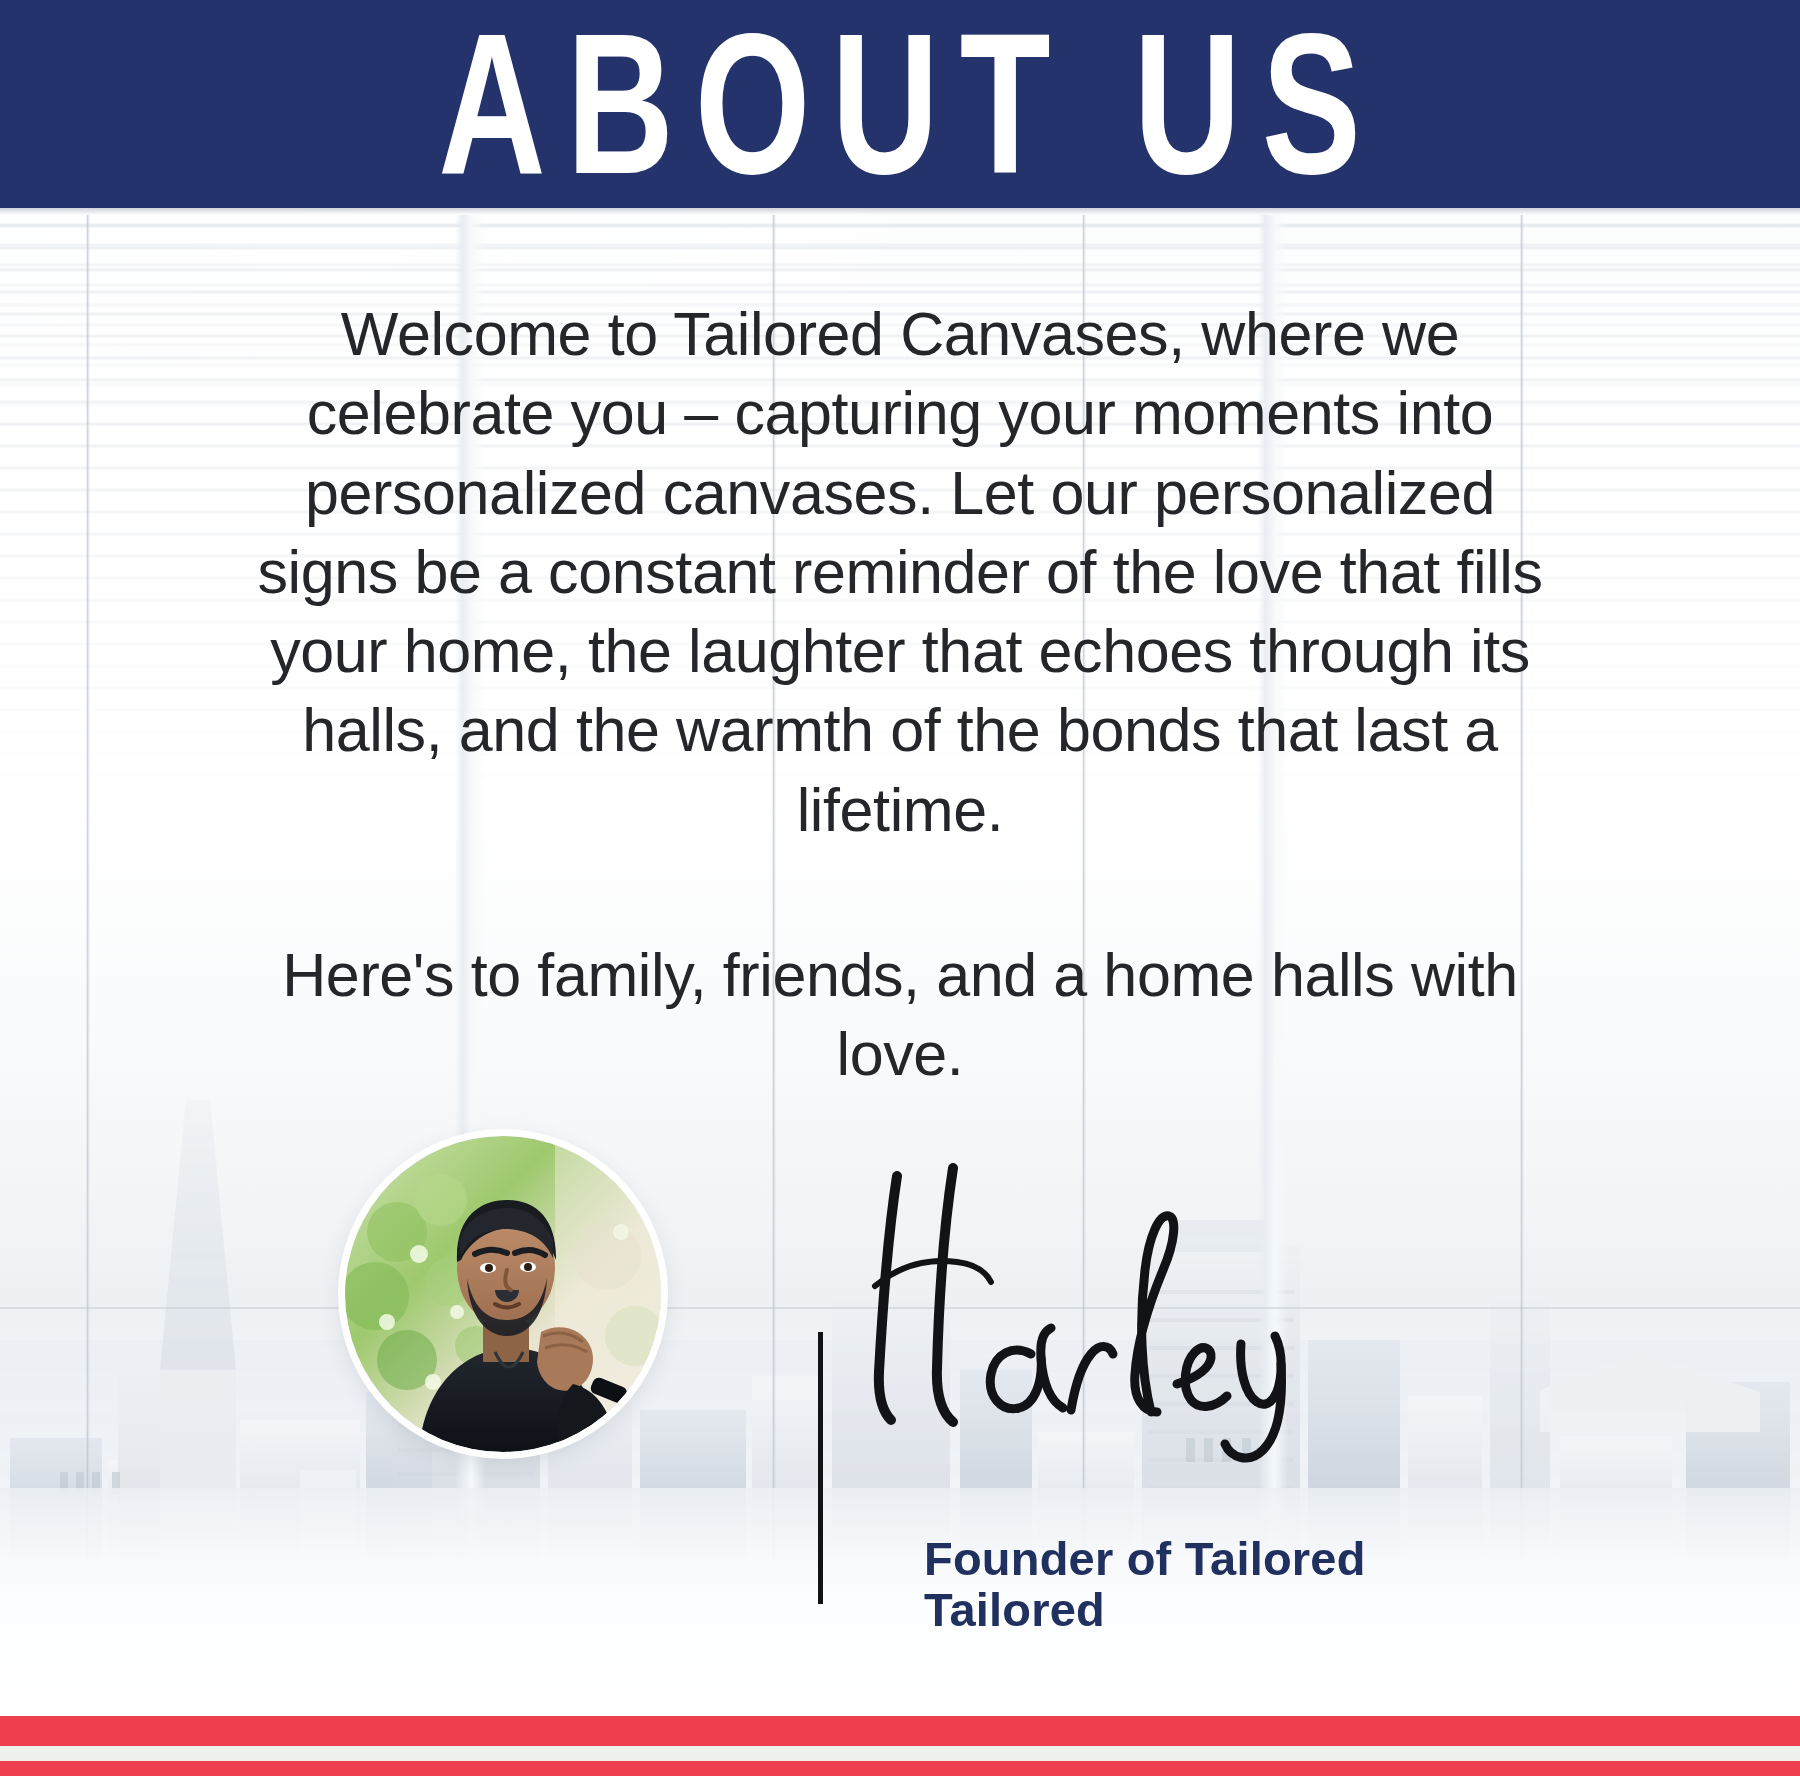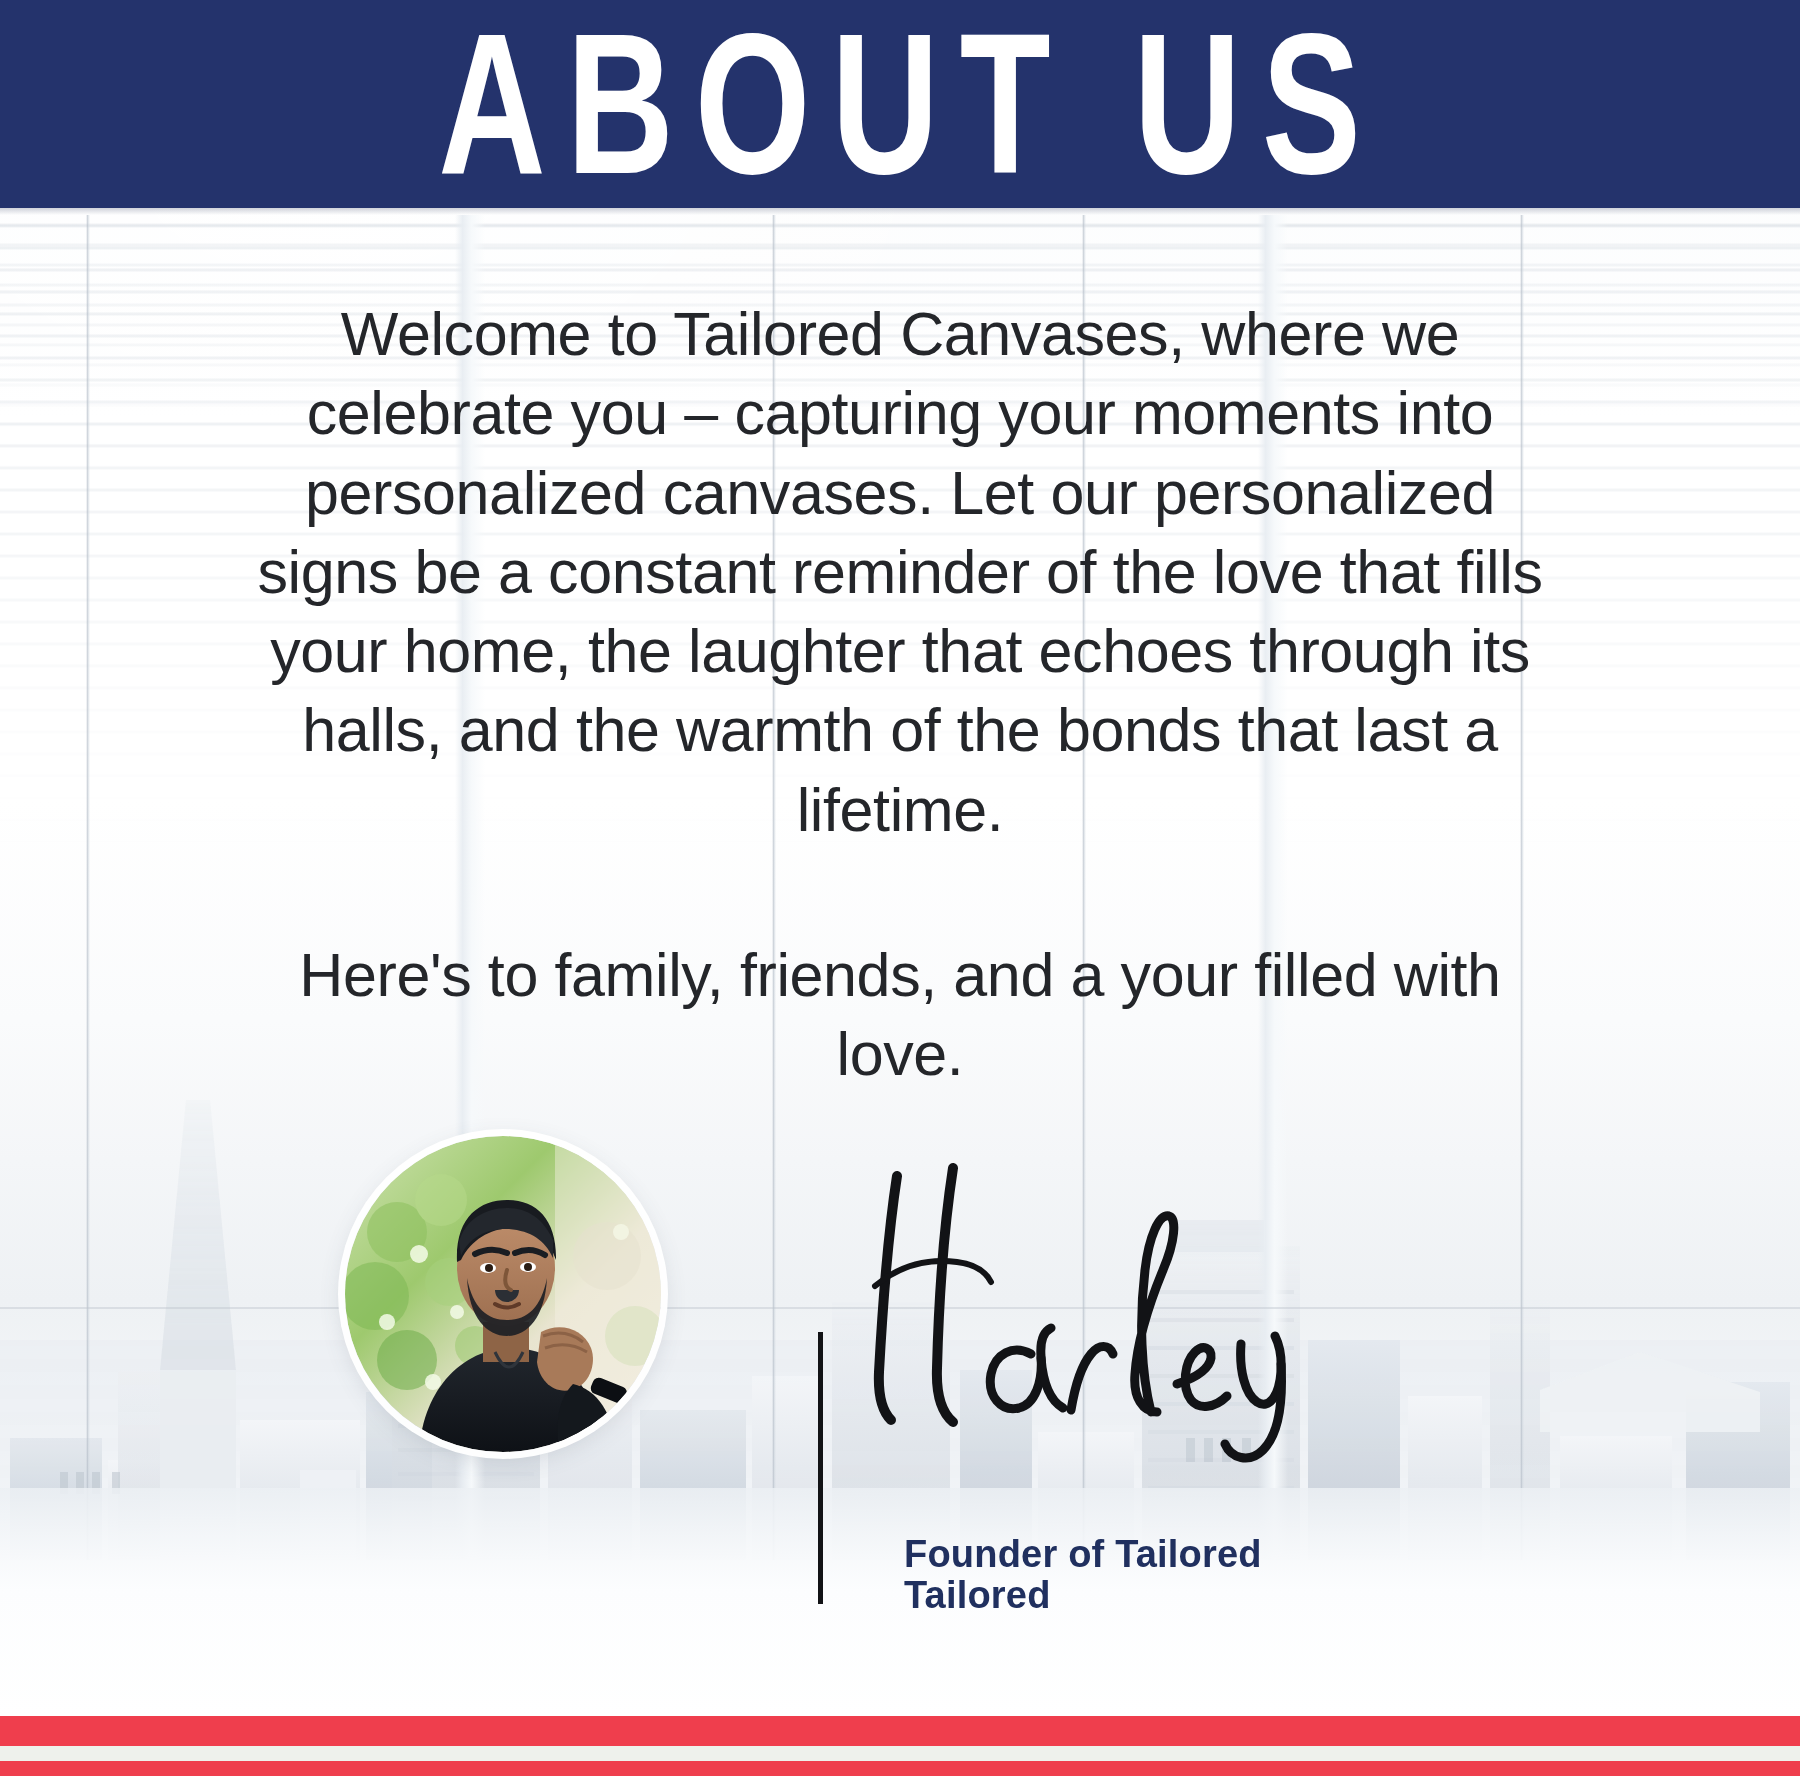--- a/index.html
+++ b/index.html
@@ -150,26 +150,26 @@
   }
 
   .signature {
     position:absolute; left:845px; top:1158px;
     width:520px; height:300px;
     z-index:8; pointer-events:none;
   }
   .signature svg { display:block; width:100%; height:100%; overflow:visible; }
 
   .founder-role {
-    position:absolute; left:904px; top:1534px;
+    position:absolute; left:924px; top:1534px;
     width:620px;
     color:#20305f;
     font-family:"Liberation Sans", sans-serif;
     font-weight:700;
-    font-size:38px;
+    font-size:47px;
     line-height:1.08;
     letter-spacing:0.2px;
     z-index:7;
   }
 
   
   .stripe { position:absolute; left:0; width:1800px; z-index:9; }
   .stripe-1 { top:1716px; height:30px; background:#ef3e4d; }
   .stripe-gap { top:1746px; height:15px; background:#eef1ec; }
   .stripe-2 { top:1761px; height:15px; background:#ef3e4d; }
@@ -277,21 +277,21 @@
 
   <div class="floor"></div>
 
   <div class="header-banner">
     <div class="header-title">ABOUT US</div>
   </div>
 
   <div class="body-copy">
     <p>Welcome to Tailored Canvases, where we celebrate you – capturing your moments into personalized canvases. Let our personalized signs be a constant reminder of the love that fills your home, the laughter that echoes through its halls, and the warmth of the bonds that last a lifetime.</p>
     <div class="gap"></div>
-    <p>Here's to family, friends, and a your filled with love.</p>
+    <p>Here's to family, friends, and a home halls with love.</p>
   </div>
 
   <div class="avatar">
     <svg viewBox="0 0 316 316" aria-hidden="true">
       <defs>
         <clipPath id="circClip">
             <circle cx="158" cy="158" r="158"></circle>
           </clipPath>
         <linearGradient id="leafBg" x1="0" y1="0" x2="1" y2="1">
           <stop offset="0%" stop-color="#cfe3b0"></stop>

